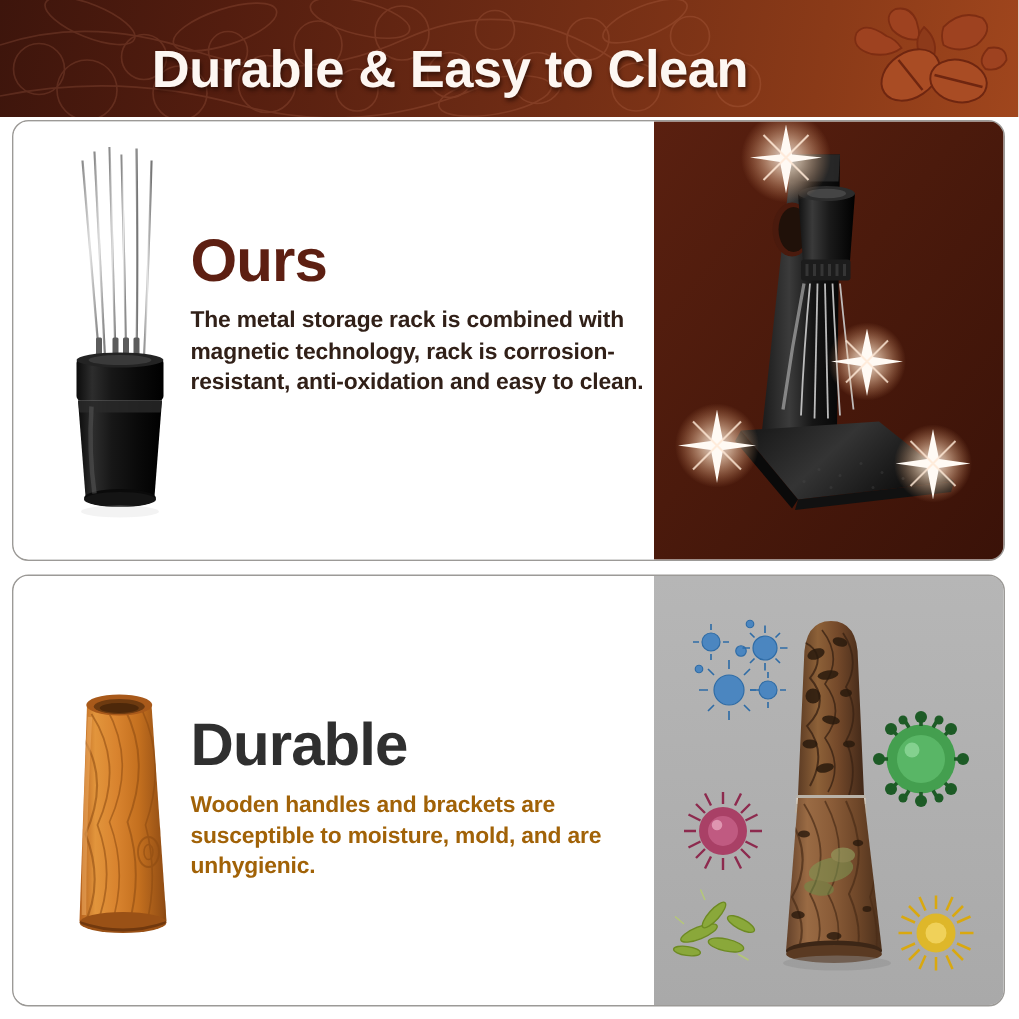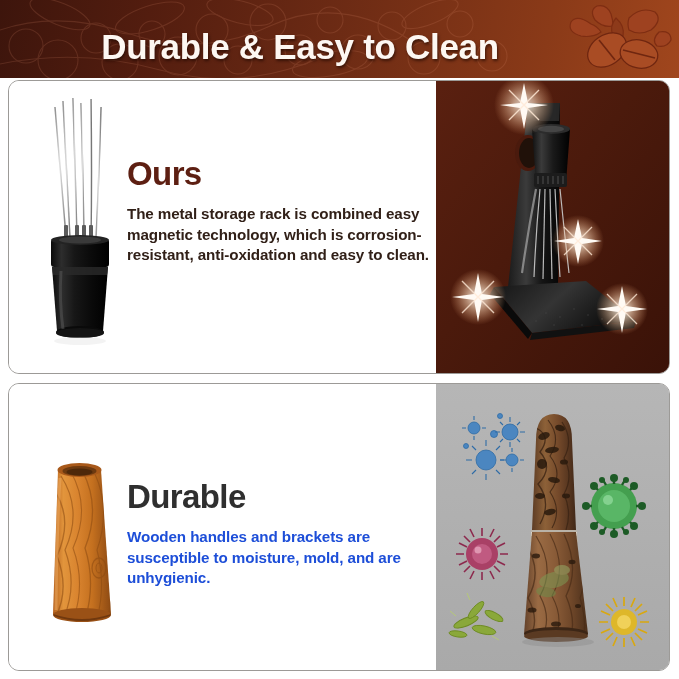--- a/index.html
+++ b/index.html
@@ -82,39 +82,39 @@
   #panel-ours-photo   { background: #4d1a0c; }
   #panel-others-photo { background: #b0b0b0; }
 
   
   .copy { position: absolute; }
   #copy-ours   { left: 118px; top: 72px; width: 305px; }
   #copy-others { left: 118px; top: 92px; width: 300px; }
 
   .headline {
     margin: 0 0 9px 0;
-    font-size: 33px;
+    font-size: 40px;
     line-height: 42px;
     font-weight: bold;
     letter-spacing: -0.6px;
     font-family: "Liberation Sans", sans-serif;
   }
   #headline-ours   { color: #5d1f12; }
   #headline-others { color: #2f2f2f; }
 
   .bodytext {
     margin: 0;
     font-size: 15.2px;
     line-height: 20.5px;
     font-weight: bold;
     letter-spacing: -0.1px;
     font-family: "Liberation Sans", sans-serif;
   }
   #body-ours   { color: #312018; }
-  #body-others { color: #1d4ed8; }
+  #body-others { color: #a16207; }
 
   
   .prod-ours-thumb {
     position: absolute;
     left: 16px; top: 8px;
     width: 110px; height: 280px;
   }
   
   .prod-others-thumb {
     position: absolute;
@@ -220,21 +220,21 @@
       <path d="M27 178 L83 178 L82 186 L28 186 Z" fill="#2a2a2a" opacity=".8"></path>
       <ellipse cx="55" cy="243" rx="24" ry="6" fill="#0a0a0a"></ellipse>
       <ellipse cx="55" cy="244" rx="24" ry="5" fill="#141414"></ellipse>
 
       <path d="M36 182 Q34 212 38 240" stroke="#575757" stroke-width="3" fill="none" opacity=".55"></path>
       <ellipse cx="55" cy="252" rx="26" ry="4" fill="#dddddd" opacity=".35"></ellipse>
     </svg>
 
     <div class="copy" id="copy-ours">
       <div class="headline" id="headline-ours">Ours</div>
-      <p class="bodytext" id="body-ours">The metal storage rack is combined easy magnetic technology, which is corrosion-resistant, anti-oxidation and easy to clean.</p>
+      <p class="bodytext" id="body-ours">The metal storage rack is combined with magnetic technology, rack is corrosion-resistant, anti-oxidation and easy to clean.</p>
     </div>
   </div>
 
   <div class="card-right" id="panel-ours-photo">
     <svg viewBox="0 0 233 292" width="233" height="292">
       <defs>
         <linearGradient id="brownBg" x1="0" y1="0" x2="1" y2="1">
           <stop offset="0%" stop-color="#5a2010"></stop>
           <stop offset="45%" stop-color="#4b1a0c"></stop>
           <stop offset="100%" stop-color="#3a1208"></stop>

